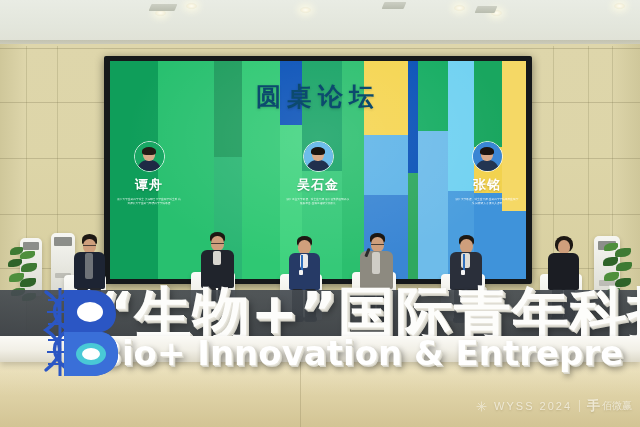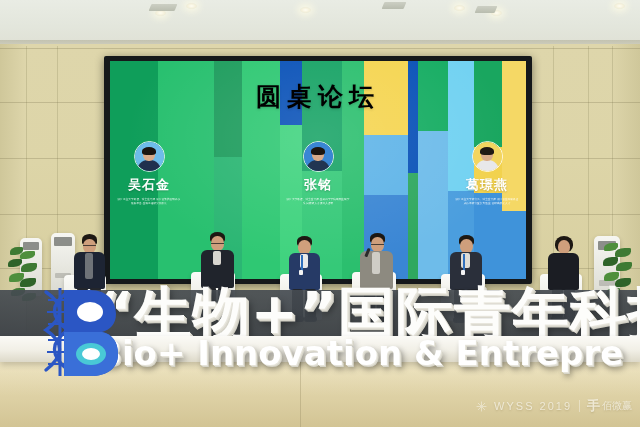--- a/index.html
+++ b/index.html
@@ -107,21 +107,21 @@
     position: absolute;
     left: 0; top: 0; width: 100%; height: 100%;
     background: radial-gradient(ellipse at 50% 35%, rgba(255,255,255,.13), rgba(255,255,255,0) 65%);
     pointer-events: none;
   }
 
   .screen-title {
     position: absolute;
     left: 0; right: 0; top: 19px;
     text-align: center;
-    color: #000000;
+    color: #0c4a6e;
     font-size: 25px;
     letter-spacing: 6px;
     font-weight: 700;
     text-shadow: 0 1px 3px rgba(0,0,0,.18);
     font-family: "DejaVu Sans", sans-serif;
   }
 
   .speakers {
     position: absolute;
     left: 6px; top: 80px;
@@ -416,47 +416,47 @@
           <div class="blk" style="left: 364px; top: 86px; width: 28px; height: 46px; background: rgb(242, 210, 78);"></div>
           <div class="blk" style="left: 364px; top: 132px; width: 28px; height: 86px; background: rgb(63, 147, 218);"></div>
           <div class="blk" style="left: 392px; top: 0px; width: 24px; height: 150px; background: rgb(245, 216, 101);"></div>
           <div class="blk" style="left: 392px; top: 150px; width: 24px; height: 68px; background: rgb(63, 147, 218);"></div>
         </div>
       <div class="screen-glow"></div>
       <div class="screen-title">圆桌论坛</div>
       <div class="speakers" id="speaker-row">
           <div class="speaker">
             <div class="avatar">
+              <div class="av-bg" style="background:#19a864"></div>
+              <div class="av-body" style="background:#1e2a45"></div>
+              <div class="av-head"></div>
+              <div class="av-hair" style="background:#231c16"></div>
+            </div>
+            <div class="sp-name">谭舟</div>
+            <div class="sp-sub">浙江大学生命科学博士  美国耶鲁大学生物学博士后  杭州师范大学生命与环境科学学院教授</div>
+          </div>
+          <div class="speaker">
+            <div class="avatar">
               <div class="av-bg" style="background:#6ebcea"></div>
               <div class="av-body" style="background:#20304e"></div>
               <div class="av-head"></div>
               <div class="av-hair" style="background:#1a1510"></div>
             </div>
             <div class="sp-name">吴石金</div>
             <div class="sp-sub">浙江工业大学教授、博士生导师  浙江省新药创制科技服务平台  生物工程研究所所长</div>
           </div>
           <div class="speaker">
             <div class="avatar">
               <div class="av-bg" style="background:#3a86d4"></div>
               <div class="av-body" style="background:#223552"></div>
               <div class="av-head"></div>
               <div class="av-hair" style="background:#1c1611"></div>
             </div>
             <div class="sp-name">张铭</div>
             <div class="sp-sub">浙江大学教授、博士生导师  生命科学学院细胞生物学系  国家级人才项目入选者</div>
-          </div>
-          <div class="speaker">
-            <div class="avatar">
-              <div class="av-bg" style="background:#f3d560"></div>
-              <div class="av-body" style="background:#e8e8ea"></div>
-              <div class="av-head"></div>
-              <div class="av-hair" style="background:#201914"></div>
-            </div>
-            <div class="sp-name">葛璟燕</div>
-            <div class="sp-sub">浙江工业大学研究员、博士生导师  浙江省生物有机合成技术研究重点实验室  省级高层次人才</div>
           </div>
         </div>
     </div>
   </div>
 
   <div class="ac-unit" style="left:51px; top:233px; width:24px; height:62px;">
     <div class="ac-grille" style="left:3px; top:4px; width:18px; height:9px;"></div>
     <div class="ac-label" style="left:4px; top:40px; width:16px; height:5px;"></div>
   </div>
   <div class="ac-unit" style="left:20px; top:238px; width:22px; height:58px;">
@@ -595,21 +595,21 @@
 
   <div class="watermark">
     <svg class="wm-flake" viewBox="0 0 12 12">
       <g stroke="#ffffff" stroke-width="1" stroke-linecap="round">
         <line x1="6" y1="1" x2="6" y2="11"></line>
         <line x1="1" y1="6" x2="11" y2="6"></line>
         <line x1="2.5" y1="2.5" x2="9.5" y2="9.5"></line>
         <line x1="9.5" y1="2.5" x2="2.5" y2="9.5"></line>
       </g>
     </svg>
-    <span>WYSS 2019</span>
+    <span>WYSS 2024</span>
     <span class="wm-sep"></span>
     <span class="wm-logo">
       <span class="wm-mark">手</span>
       <span>佰微赢</span>
     </span>
   </div>
 
 </div>
 
 </body></html>

